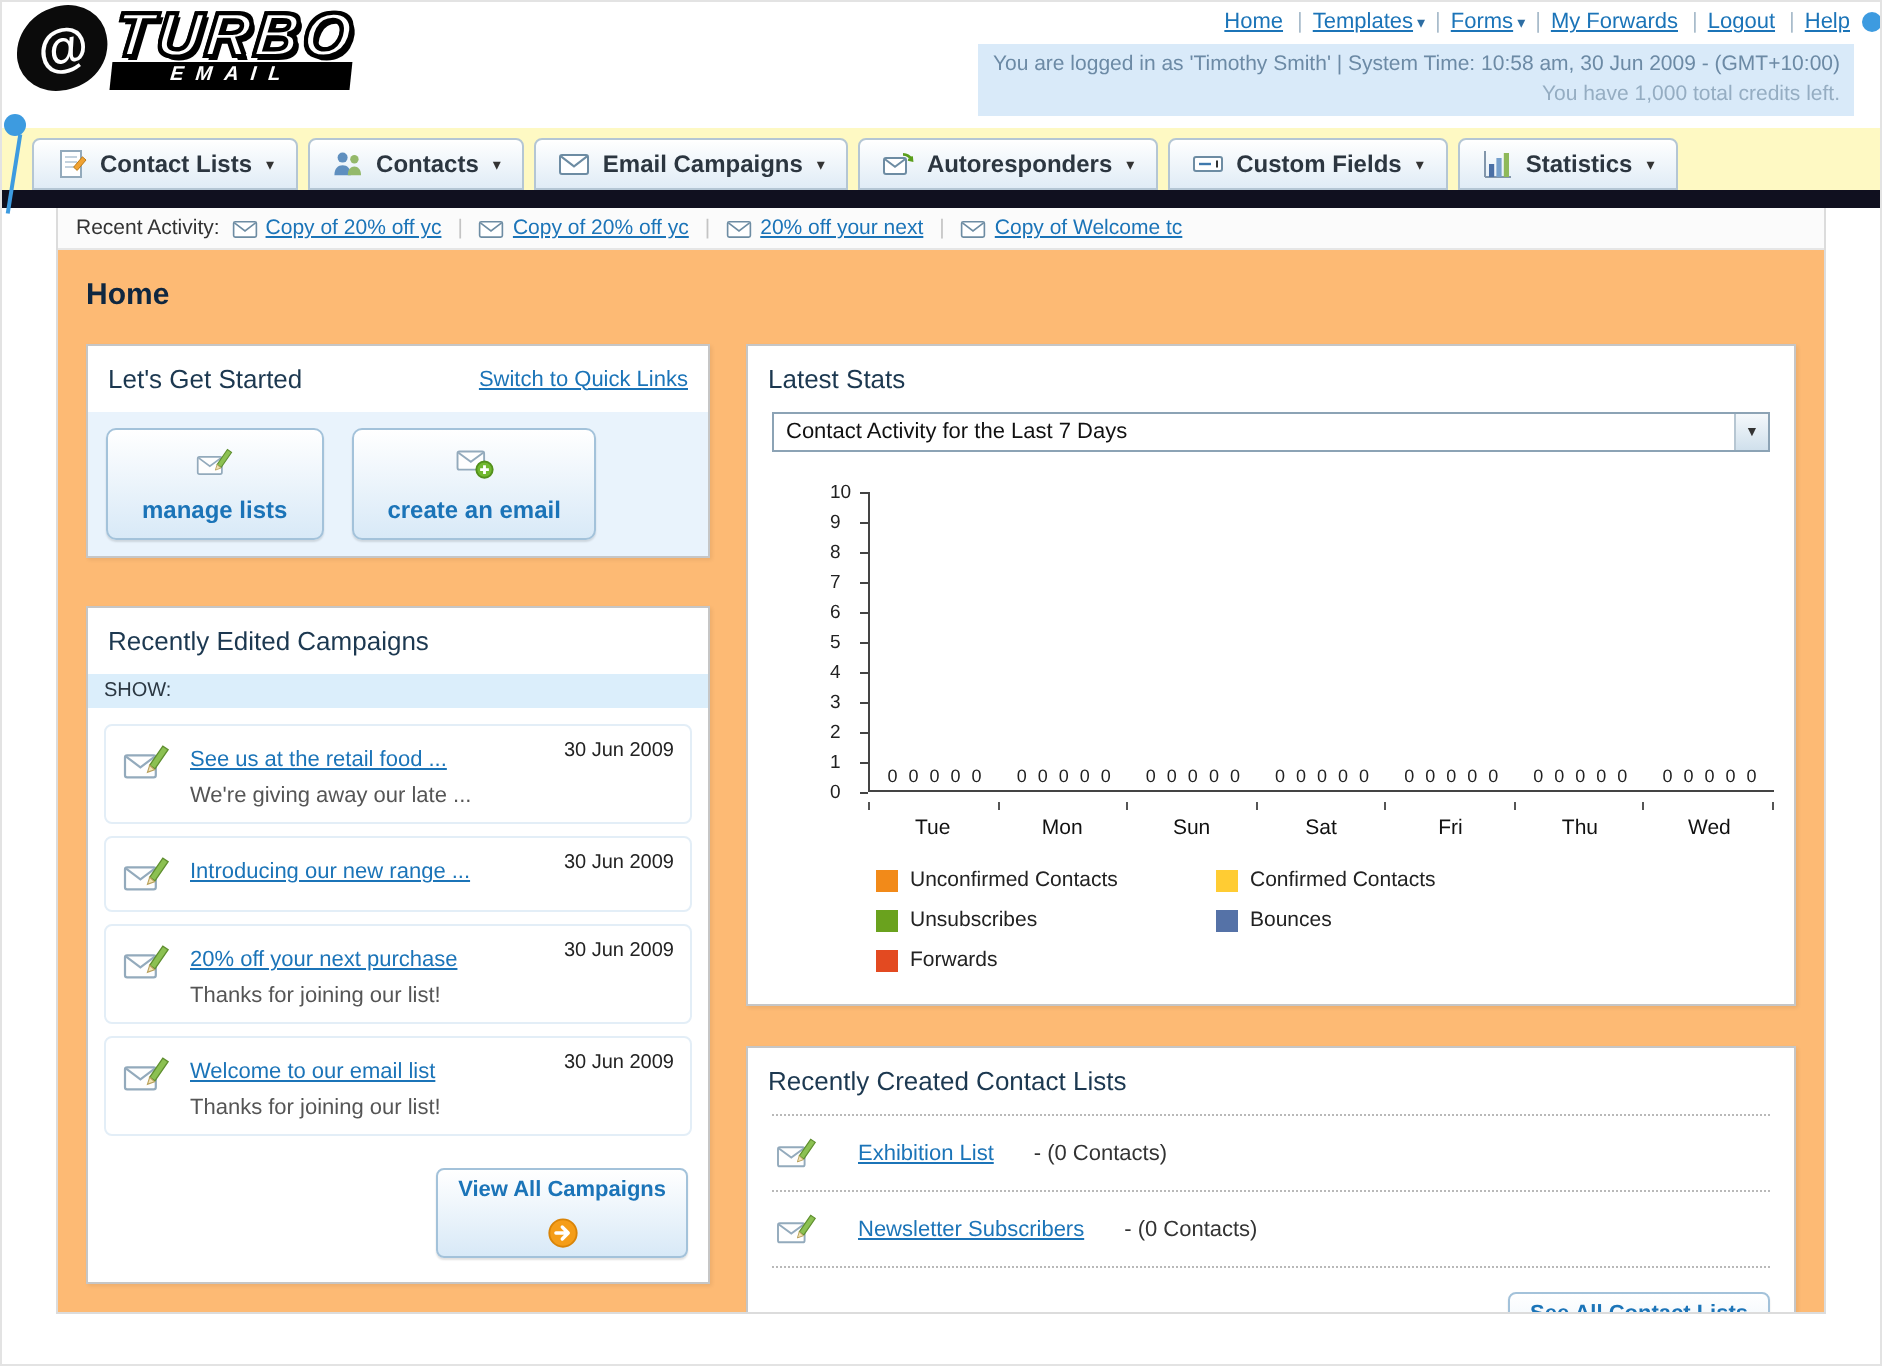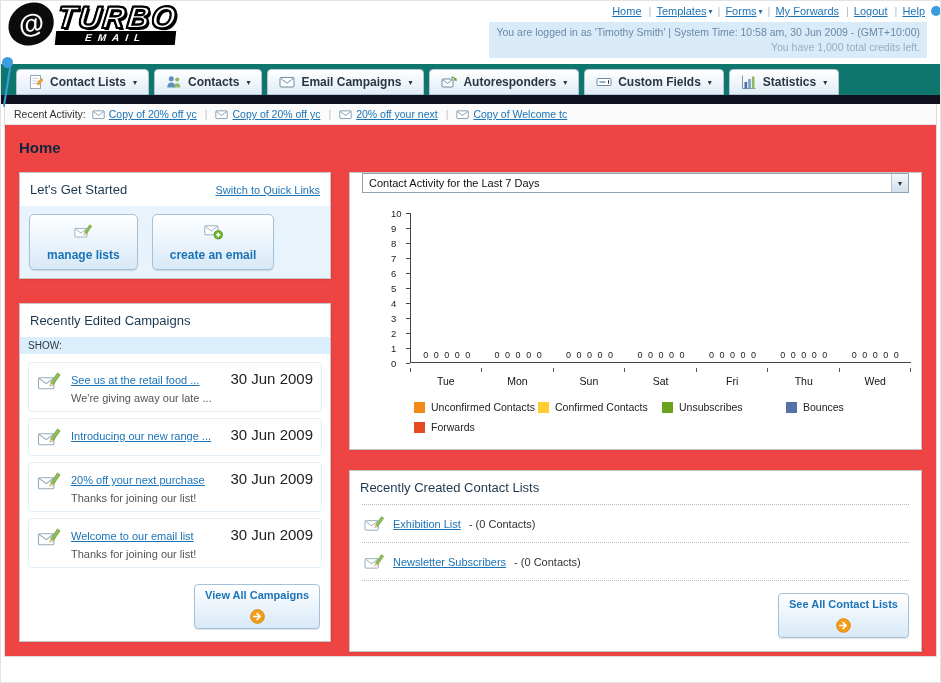--- a/index.html
+++ b/index.html
@@ -39,34 +39,34 @@
   .login-box{
     margin-top:5px;background:#d9eaf9;padding:3px 7px;color:#6c8aa5;
     font-size:10.5px;line-height:15px;white-space:nowrap;
   }
   .login-line2{color:#95adc2}
   .deco-dot-right{position:absolute;right:0;top:6px;width:10px;height:10px;border-radius:50%;background:#3d9be0}
   .deco-dot-left{position:absolute;left:2px;top:57px;width:11px;height:11px;border-radius:50%;background:#3d9be0;z-index:60}
   .deco-line-left{position:absolute;left:6px;top:67px;width:2px;height:40px;background:#3d9be0;transform:rotate(9deg);z-index:60}
 
   
-  .nav-row{display:flex;align-items:flex-end;gap:5px;padding-left:16px;height:31px;background:#0f766e}
+  .nav-row{display:flex;align-items:flex-end;gap:5px;padding-left:16px;height:31px;background:#fef9c3}
   .tab{
     display:flex;align-items:center;gap:6px;height:26px;padding:0 11px;
     border:1px solid #b4c6d4;border-radius:4px 4px 0 0;
     background:linear-gradient(#ffffff,#e0ecf6);
     font-size:12px;color:#2c3640;cursor:pointer;box-shadow:inset 0 1px 0 #fff;
   }
   .tab-label{font-weight:bold}
   .tab .caret{font-size:8px;color:#333;margin-left:1px}
   .tab-icon{width:16px;height:16px}
   .dark-bar{height:9px;background:#10101f}
 
   
-  .frame{margin:0 4px;border:1px solid #dcdcdc;border-top:none;height:553px;background:#ef4444;overflow:hidden}
+  .frame{margin:0 28px;border:1px solid #dcdcdc;border-top:none;height:553px;background:#fdba74;overflow:hidden}
   .activity{
     display:flex;align-items:center;height:21px;background:#fbfbfb;
     border-bottom:1px solid #e6e6e6;padding:0 9px;font-size:10.5px;color:#333;
   }
   .activity-label{margin-right:6px}
   .activity-items{display:flex;align-items:center}
   .activity-item{display:flex;align-items:center}
   .activity-item .act-sep{color:#c4c4c4;margin:0 8px}
   .activity-item:first-of-type .act-sep{display:none}
   .act-icon{width:13px;height:13px;margin-right:4px}
@@ -104,21 +104,21 @@
   .camp-tab.selected{background:#fff}
   .camp-list{padding:2px 0}
   .camp-item{
     display:flex;align-items:flex-start;gap:9px;margin:6px 8px;
     border:1px solid #e3eef7;border-radius:4px;padding:7px 8px;background:#fff;
   }
   .camp-icon{width:25px;height:22px;flex:none}
   .camp-text{flex:1;min-width:0}
   .camp-title{font-size:11px}
   .camp-sub{font-size:11px;color:#555;margin-top:4px}
-  .camp-date{font-size:15px;color:#222;white-space:nowrap;margin-left:6px}
+  .camp-date{font-size:10px;color:#222;white-space:nowrap;margin-left:6px}
   .view-row{display:flex;justify-content:flex-end;padding:8px 10px 12px}
 
   
   .stats-select{
     margin:0 12px 14px;height:20px;border:1px solid #8ca3b5;background:#fff;
     display:flex;align-items:center;justify-content:space-between;
     font-size:11px;color:#111;padding-left:6px;cursor:pointer;
   }
   .select-arrow{
     width:17px;height:100%;background:linear-gradient(#f4f8fb,#d0e0ec);
@@ -136,26 +136,26 @@
   .ydash{width:4px;height:1px;background:#444}
   .plot{flex:1;height:150px;border-left:1px solid #444;border-bottom:1px solid #444;display:flex}
   .xgroup{flex:1;display:flex;align-items:flex-end;justify-content:center}
   .zeros{font-size:9px;color:#222;word-spacing:3px;white-space:nowrap;padding-bottom:2px}
   .xtickrow{display:flex;margin-left:24px;height:4px}
   .xtick{flex:1;border-right:1px solid #555}
   .xtick:first-child{border-left:1px solid #555}
   .xlabels{display:flex;margin-left:24px}
   .xlab{flex:1;text-align:center;font-size:10.5px;color:#111;padding-top:3px}
   .legend{display:flex;flex-wrap:wrap;row-gap:8px;padding:14px 8px 16px 64px}
-  .legend-item{display:flex;align-items:center;gap:6px;width:124px;font-size:10.5px;color:#222}
+  .legend-item{display:flex;align-items:center;gap:6px;width:170px;font-size:10.5px;color:#222}
   .legend-swatch{width:11px;height:11px;flex:none}
 
   
   .cl-items{margin:0 12px;border-bottom:1px dotted #b9b9b9}
-  .cl-item{display:flex;align-items:center;gap:8px;padding:9px 2px;border-top:1px dotted #b9b9b9;font-size:11px;color:#333}
+  .cl-item{display:flex;align-items:center;gap:20px;padding:9px 2px;border-top:1px dotted #b9b9b9;font-size:11px;color:#333}
   .cl-item svg{width:21px;height:19px}
   .cl-meta{color:#333}
   .see-row{display:flex;justify-content:flex-end;padding:12px 12px 13px}
 </style>
 </head>
 <body>
 
 <svg width="0" height="0" style="position:absolute" aria-hidden="true">
   <defs>
     <symbol id="envelope-icon" viewBox="0 0 16 16">
@@ -445,20 +445,23 @@
               <svg>
                   <use href="#arrow-circle-icon"></use>
                 </svg>
             </button>
           </div>
         </section>
       </div>
 
       <div class="col-right">
         <section class="panel">
+          <div class="panel-head">
+            <span class="panel-title">Latest Stats</span>
+          </div>
           <div class="stats-select">
             <span>Contact Activity for the Last 7 Days</span>
             <span class="select-arrow">▼</span>
           </div>
           <div class="chart-wrap">
             <div class="chart-flex">
               <div class="y-axis">
                   <div class="ytick">
                     <span class="ylab">10</span>
                     <span class="ydash"></span>

